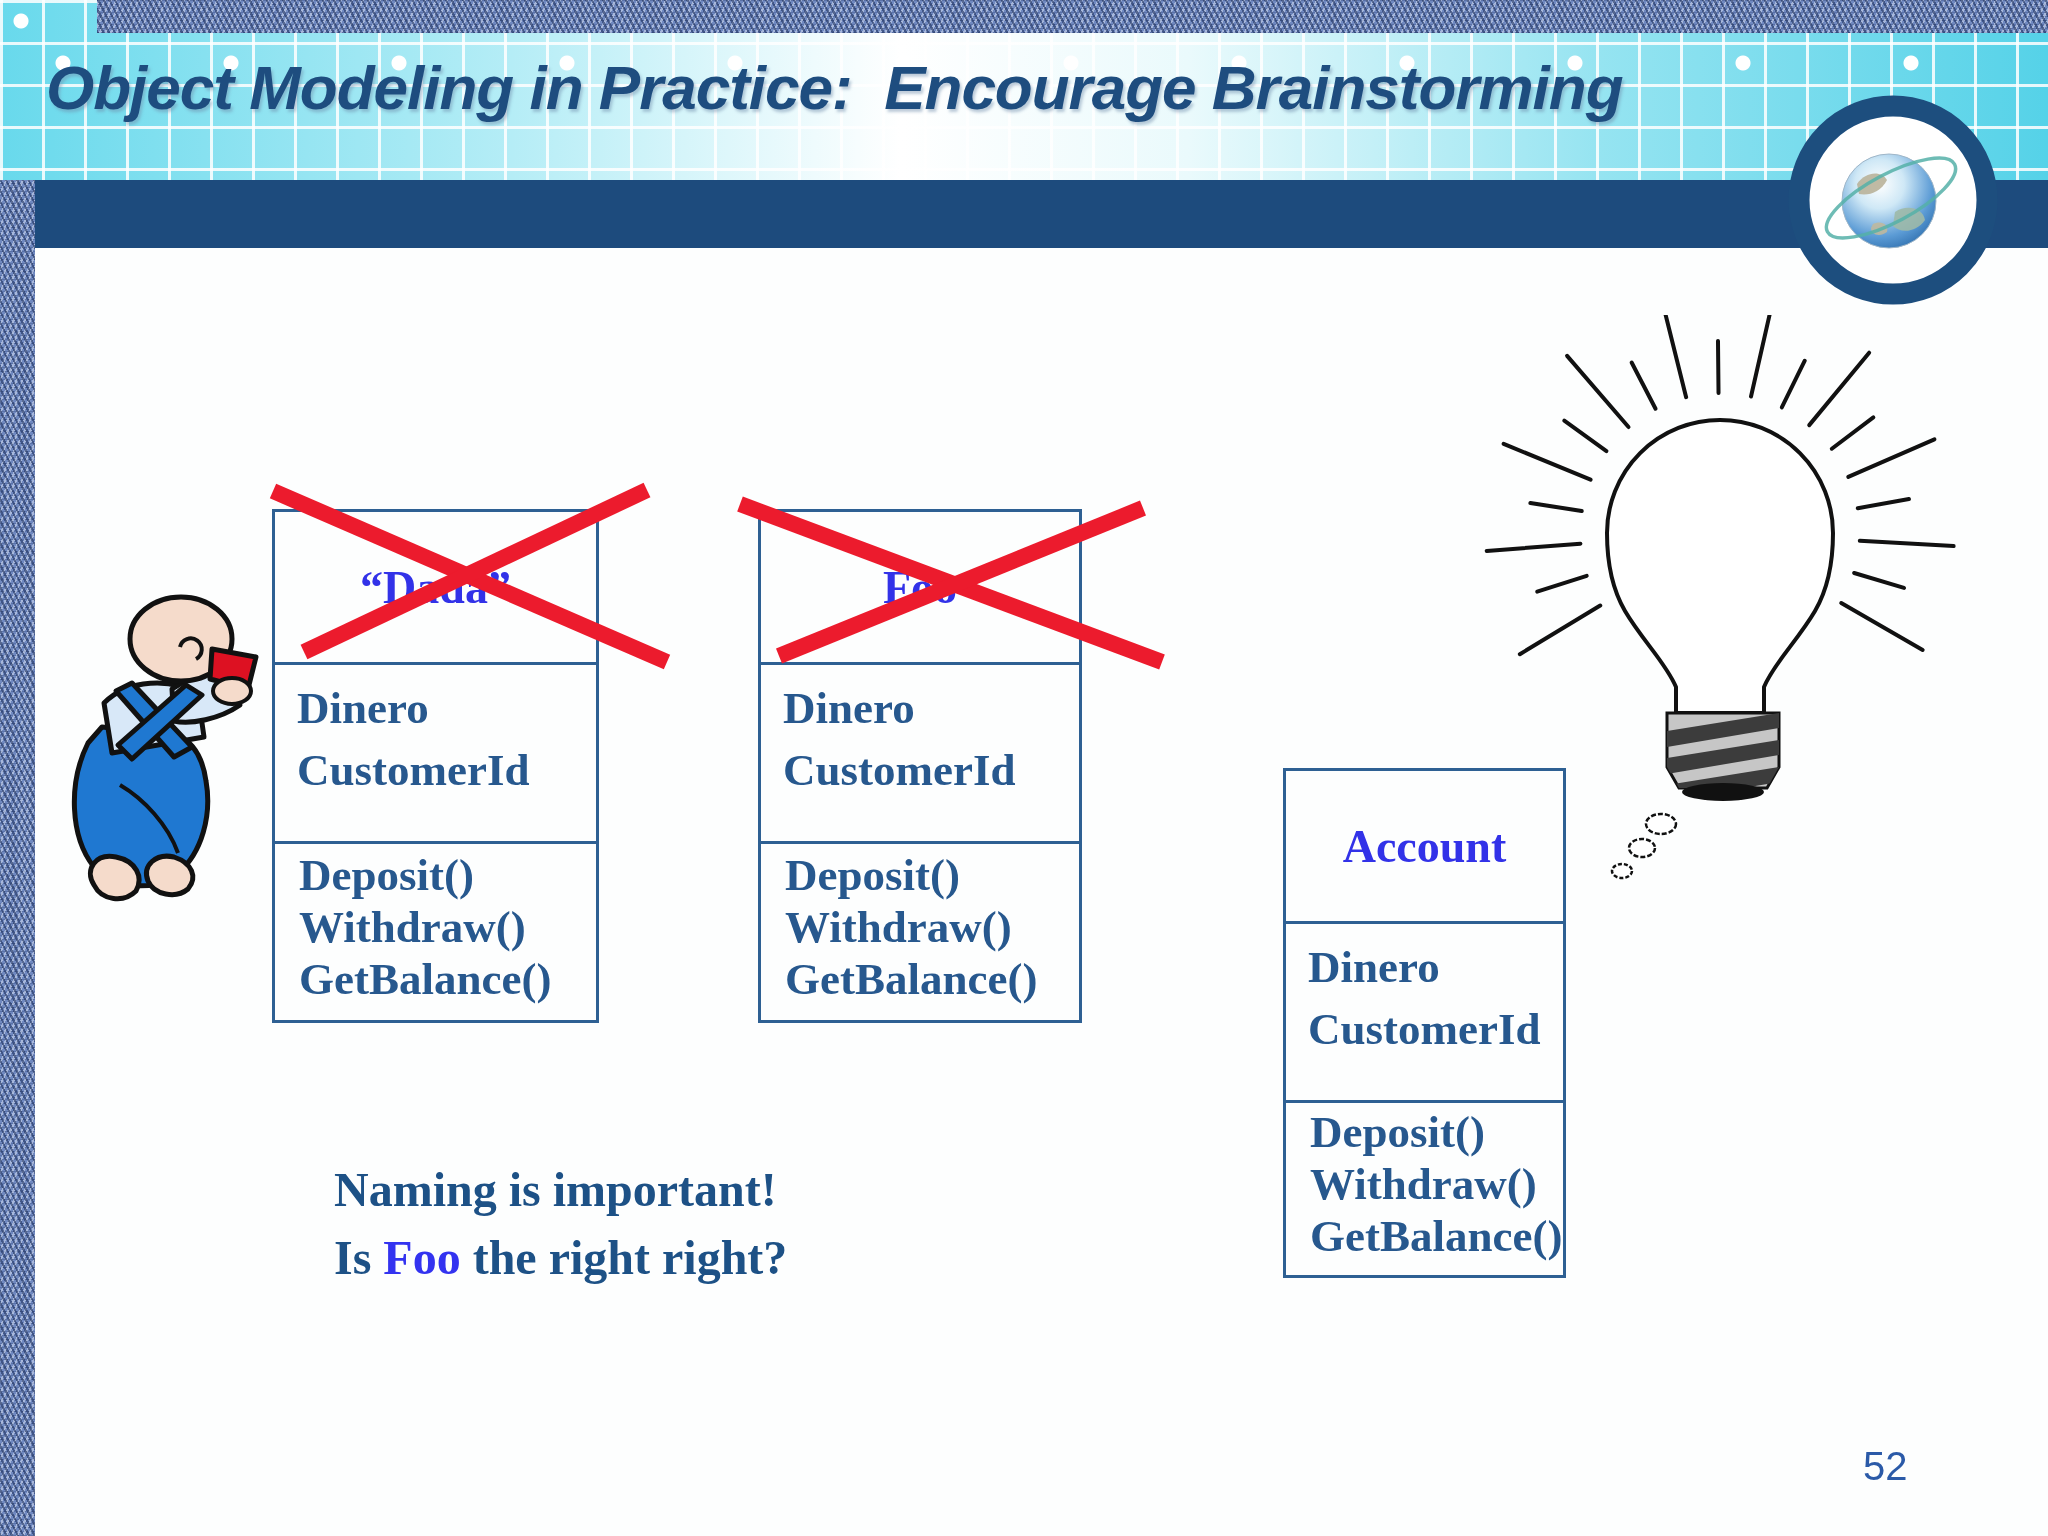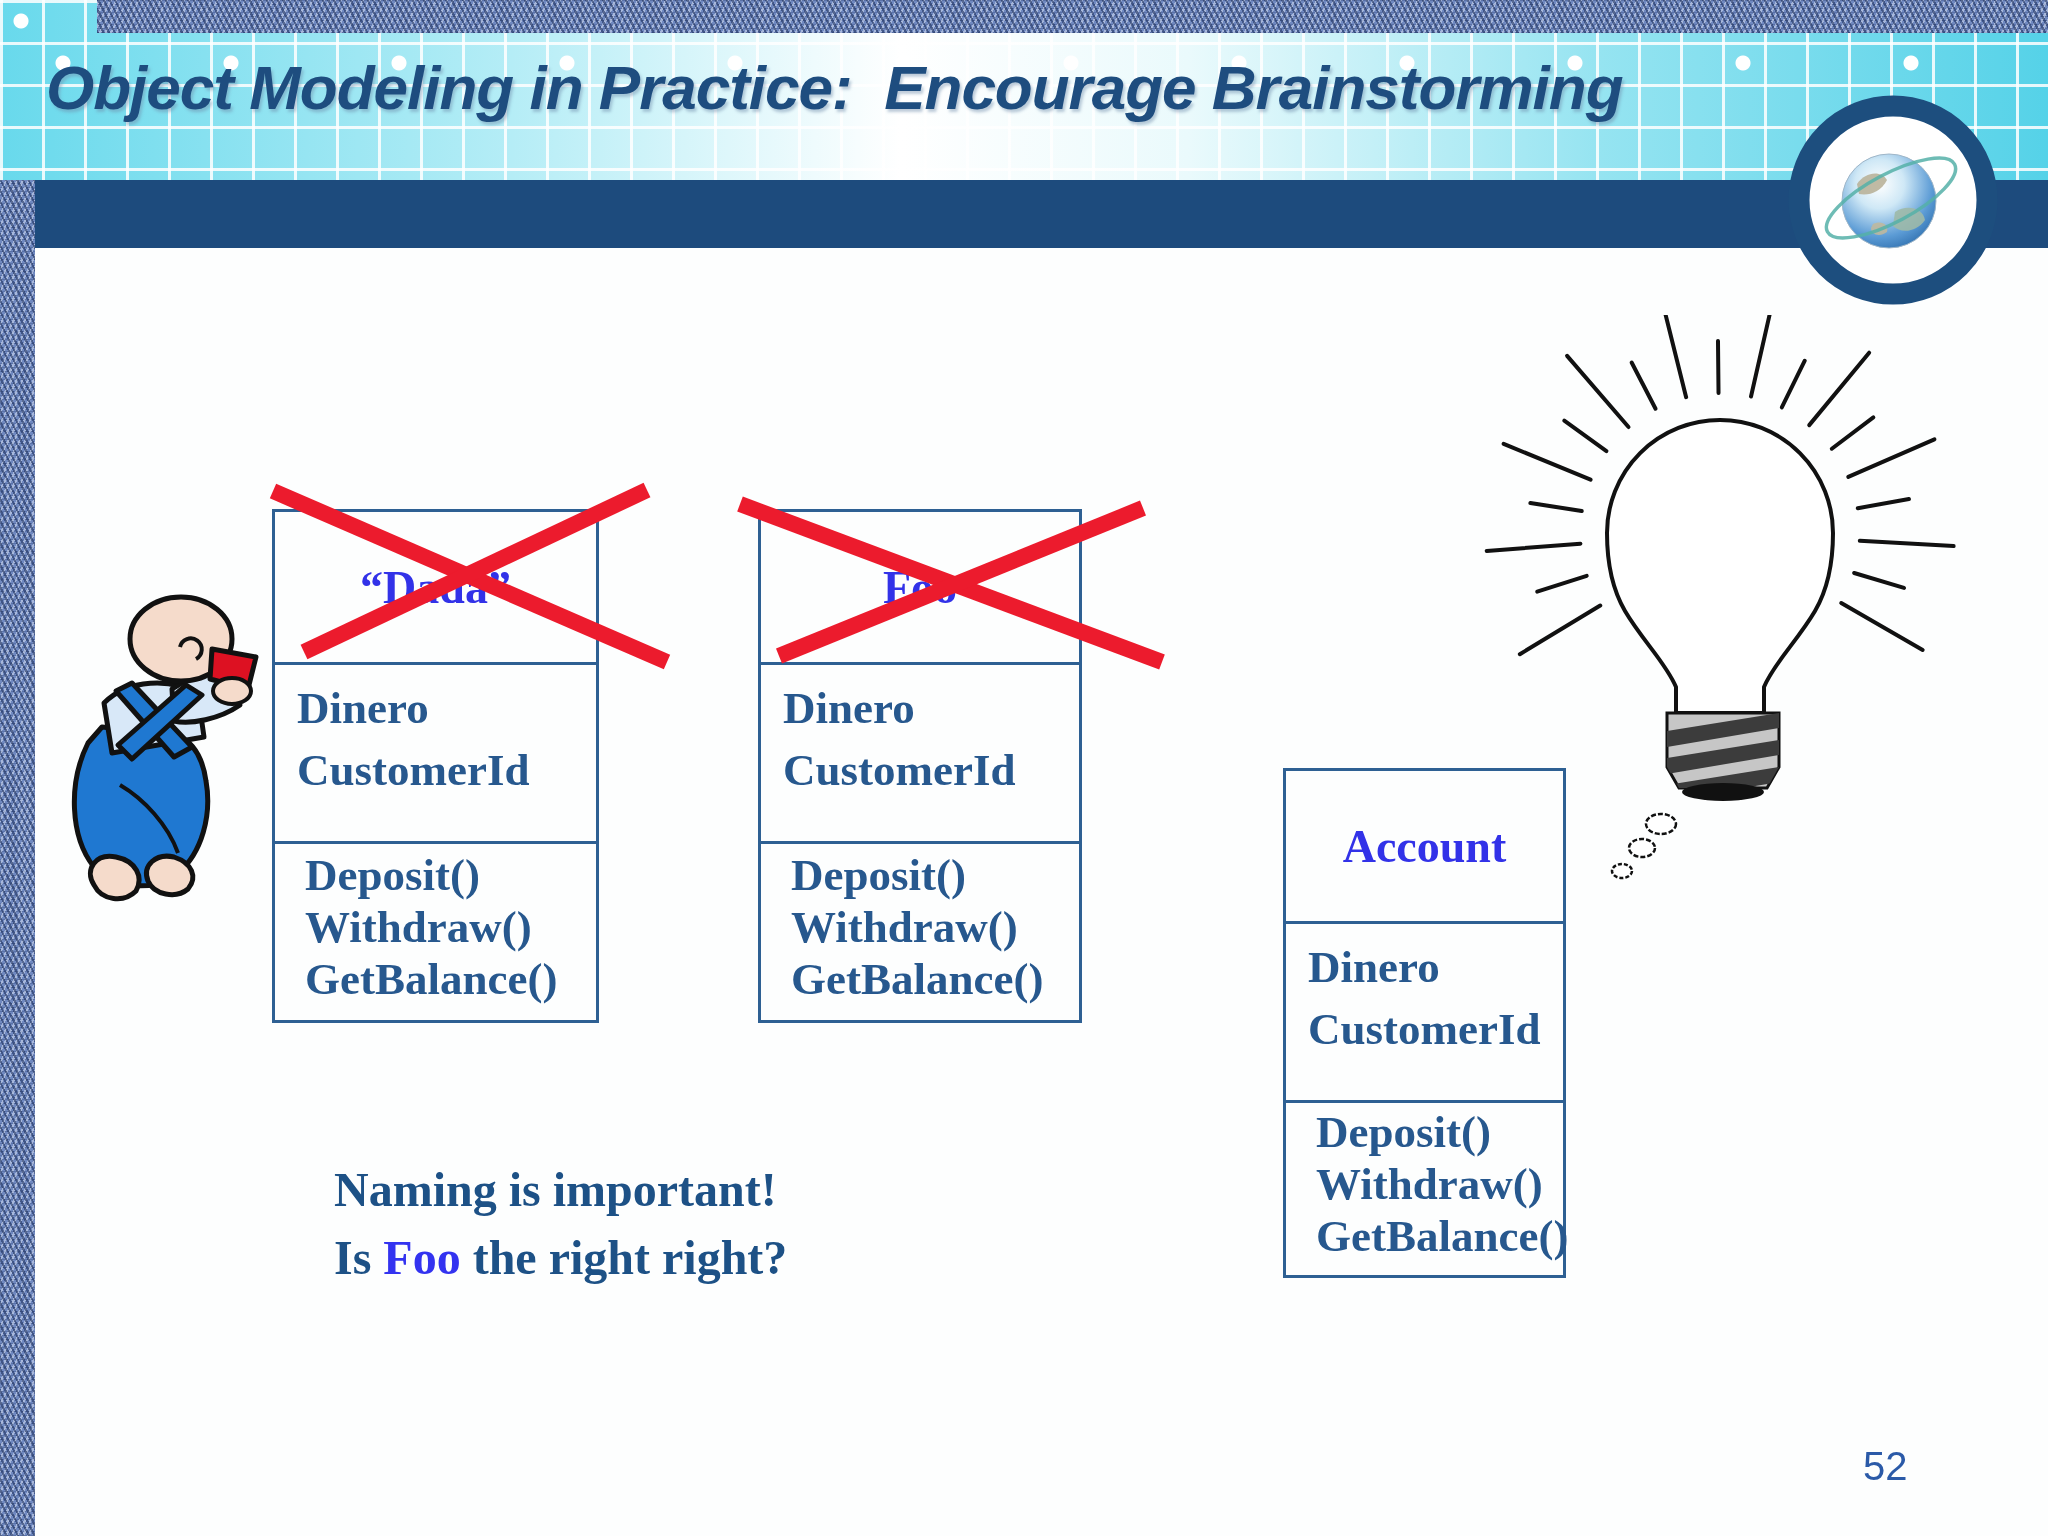--- a/index.html
+++ b/index.html
@@ -46,21 +46,21 @@
     border-bottom:3px solid #2e6093;box-sizing:border-box;
   }
   .uml-attrs{
     height:179px;box-sizing:border-box;border-bottom:3px solid #2e6093;
     display:flex;flex-direction:column;justify-content:space-evenly;
     padding:6px 6px 34px 22px;
     font:bold 45px "Liberation Serif",serif;color:#27588e;
   }
   .uml-methods{
     flex:1;display:flex;flex-direction:column;justify-content:center;
-    padding:0 6px 10px 30px;line-height:1.06;
+    padding:0 6px 10px 24px;line-height:1.06;
     font:bold 45px "Liberation Serif",serif;color:#27588e;
   }
   .box-dada{left:272px;top:509px;width:327px;height:514px;}
   .box-foo{left:758px;top:509px;width:324px;height:514px;}
   .box-account{left:1283px;top:768px;width:283px;height:510px;}
   .xmark{position:absolute;overflow:visible;}
   
   .note{
     position:absolute;left:330px;top:1152px;margin:4px;
     font:bold 48px "Liberation Serif",serif;color:#1d5186;line-height:68px;

